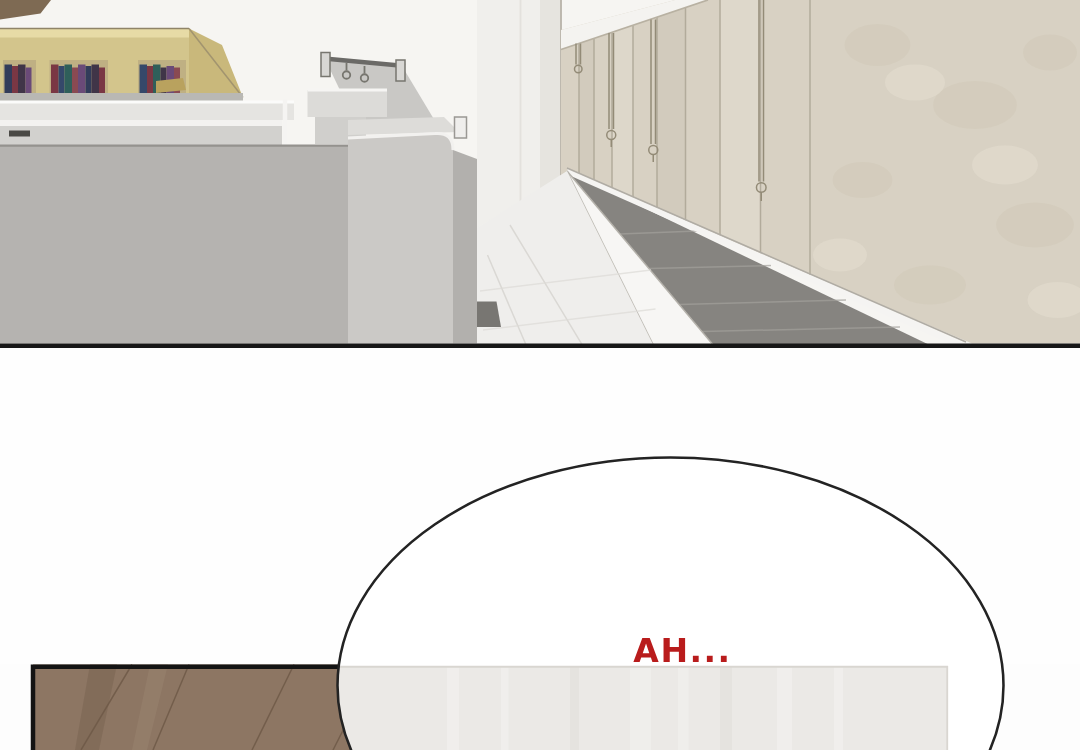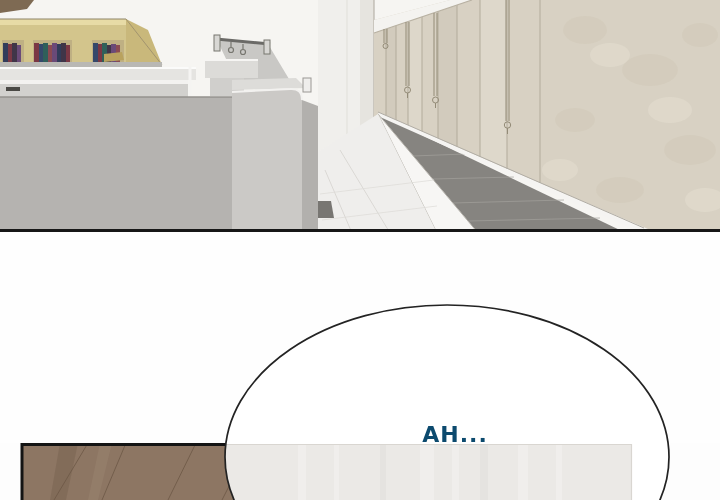--- a/index.html
+++ b/index.html
@@ -6,21 +6,21 @@
   .screenshot{
     position:relative;width:720px;height:500px;background:#fdfdfd;
     overflow:hidden;font-family:"Liberation Sans",sans-serif;
   }
   .panel-top{position:absolute;left:0;top:0;width:720px;height:232px;}
   .panel-gap{position:absolute;left:0;top:232px;width:720px;height:211px;background:#fefefe;}
   .panel-bottom-art{position:absolute;left:0;top:0;width:720px;height:500px;}
   .speech-text{
     position:absolute;left:395px;top:424px;width:120px;text-align:center;
     font-family:"DejaVu Sans",sans-serif;font-weight:700;font-size:22px;
-    letter-spacing:1px;color:#0c4a6e;line-height:1;
+    letter-spacing:1px;color:#b91c1c;line-height:1;
   }
   svg{display:block;}
 </style>
 </head>
 <body>
 
 <div class="screenshot">
 
   <div class="panel-top">
   <svg width="720" height="232" viewBox="0 0 720 232">

